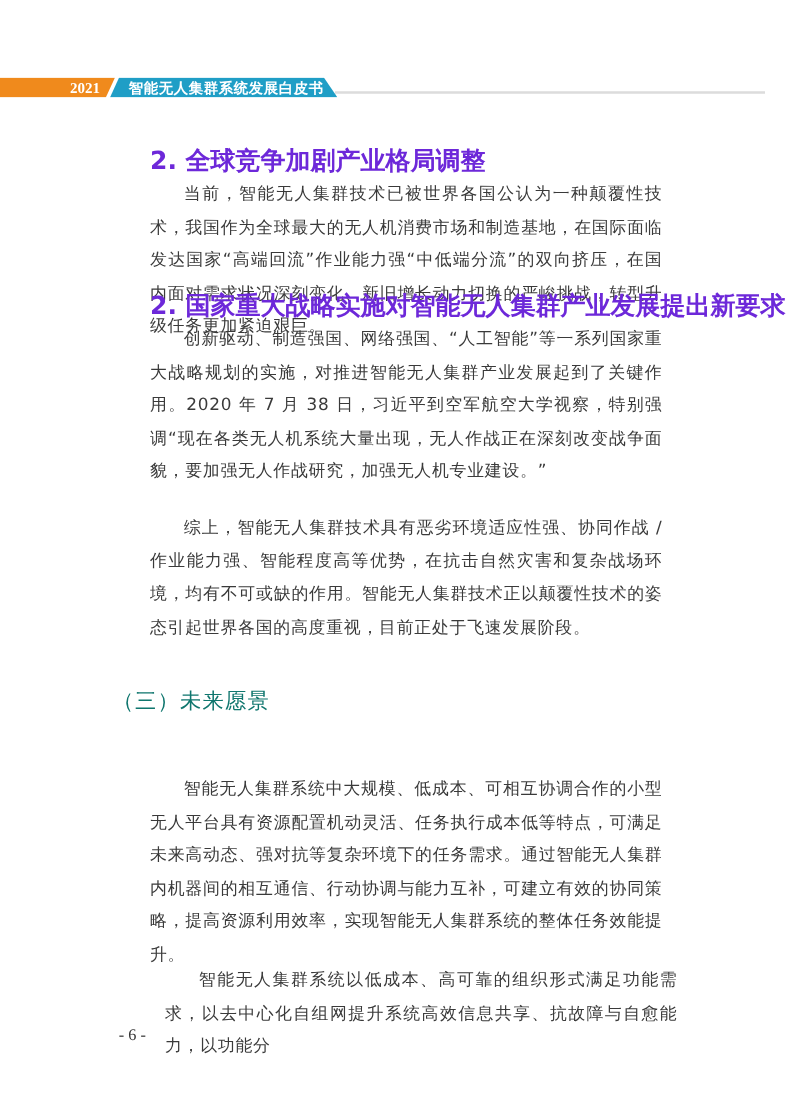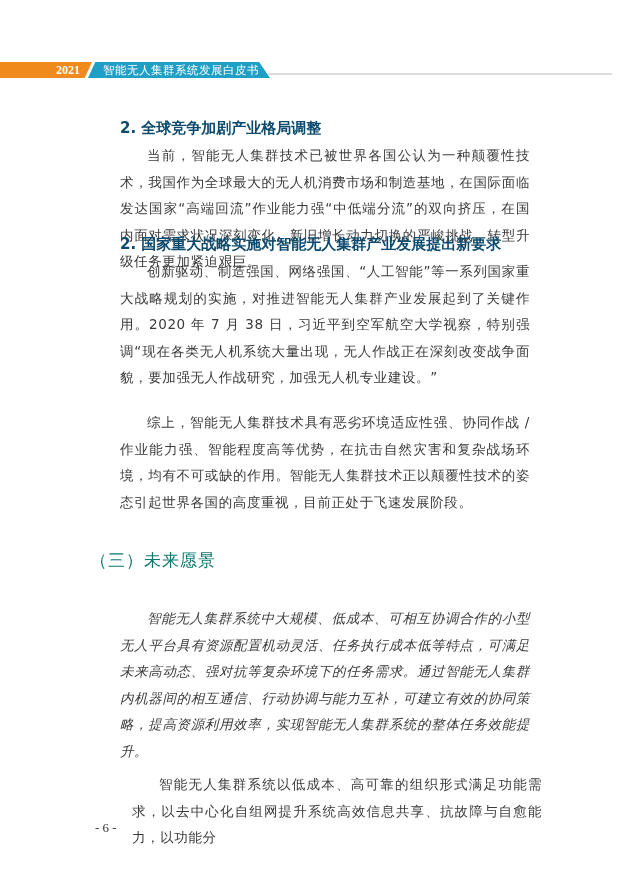--- a/index.html
+++ b/index.html
@@ -6,32 +6,32 @@
   body { width:640px; height:894px; background:#ffffff; position:relative; overflow:hidden;
          font-family:"DejaVu Sans", sans-serif; color:#333; }
   .hdr { position:absolute; left:0; top:62px; width:508px; height:16px; }
   .hdr .orange { position:absolute; left:0; top:0; width:92px; height:16px; background:#f08a1c;
                  clip-path: polygon(0 0, 100% 0, 92% 100%, 0 100%); }
   .hdr .year { position:absolute; left:56px; top:0; height:16px; line-height:16px; color:#fff;
                font-family:"Liberation Serif", serif; font-weight:bold; font-size:12px; }
   .hdr .blue { position:absolute; left:88px; top:0; width:182px; height:16px; background:#1f9ec6;
                clip-path: polygon(4% 0, 94% 0, 100% 100%, 0 100%); }
   .hdr .title { position:absolute; left:103px; top:0; height:16px; line-height:16px; color:#fff;
-                font-size:11.5px; letter-spacing:0.5px; }
+                font-size:11.5px; letter-spacing:0.5px;font-weight:bold; }
   .hdr .rule { position:absolute; left:268px; top:11px; width:344px; height:2px; background:#dcdcdc; }
-  h3 { margin:0; font-size:15px; font-weight:bold; color:#0c4a6e; line-height:28px; }
+  h3 { margin:0; font-size:20px; font-weight:bold; color:#6d28d9; line-height:28px; }
   .h3a { position:absolute; left:120px; top:114px; }
   .h3b { position:absolute; left:120px; top:230px; }
   p { margin:0; font-size:13.5px; line-height:26.5px; color:#3a3a3a; text-align:justify; text-indent:2em;
       letter-spacing:0.6px; }
   .p1 { position:absolute; left:120px; top:142px; width:410px; }
   .p2 { position:absolute; left:120px; top:258px; width:410px; }
   .p3 { position:absolute; left:120px; top:409px; width:410px; }
   .sec { position:absolute; left:90px; top:549px; font-size:17px; color:#0f766e; letter-spacing:1px; }
-  .p4 { position:absolute; left:120px; top:605px; width:410px;font-style:italic; }
+  .p4 { position:absolute; left:120px; top:618px; width:410px; }
   .p5 { position:absolute; left:132px; top:723px; width:410px;margin-top:48px; }
   .pnum { position:absolute; left:95px; top:820px; font-family:"Liberation Serif", serif; font-size:13px; color:#333; }
 </style>
 </head>
 <body>
 
 <div class="hdr">
   <div class="orange"></div>
   <span class="year">2021</span>
   <div class="blue"></div>

